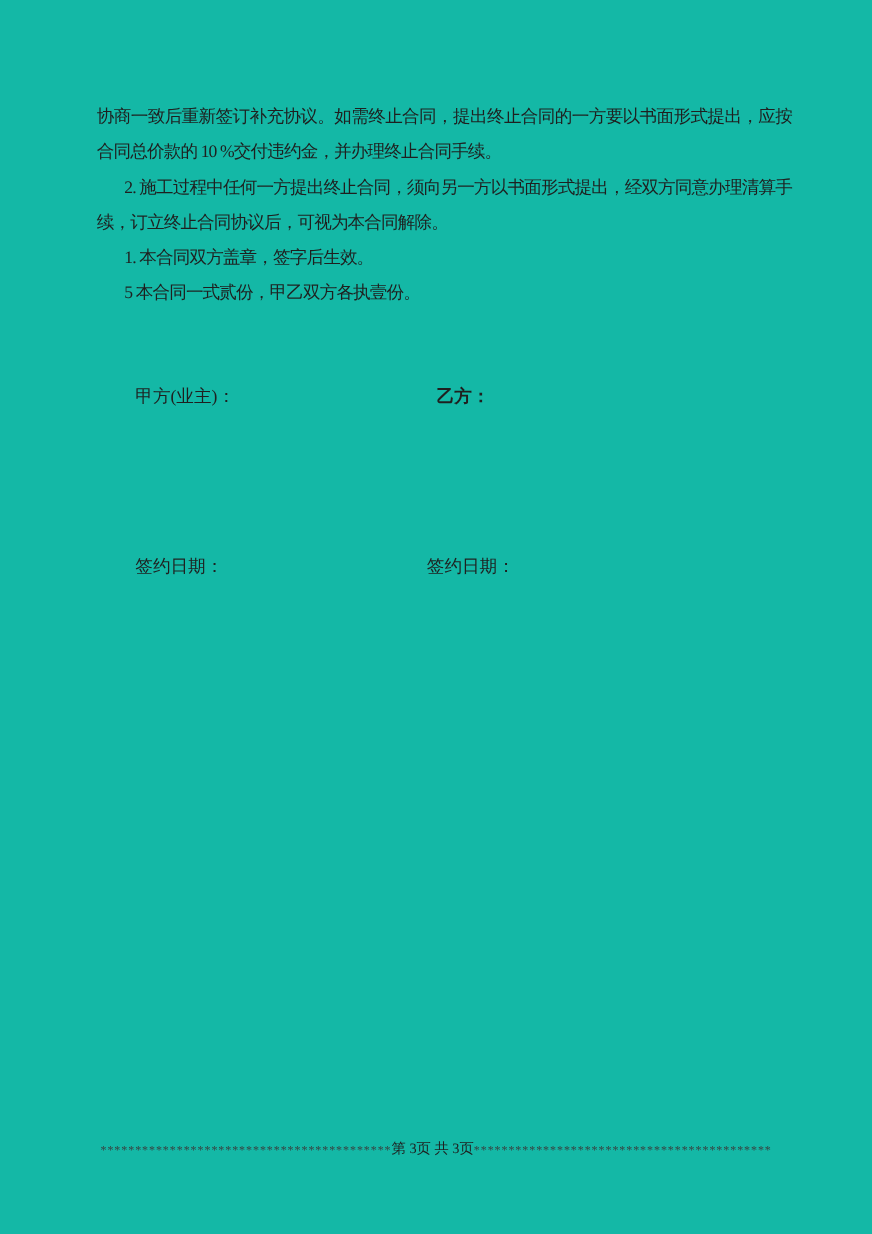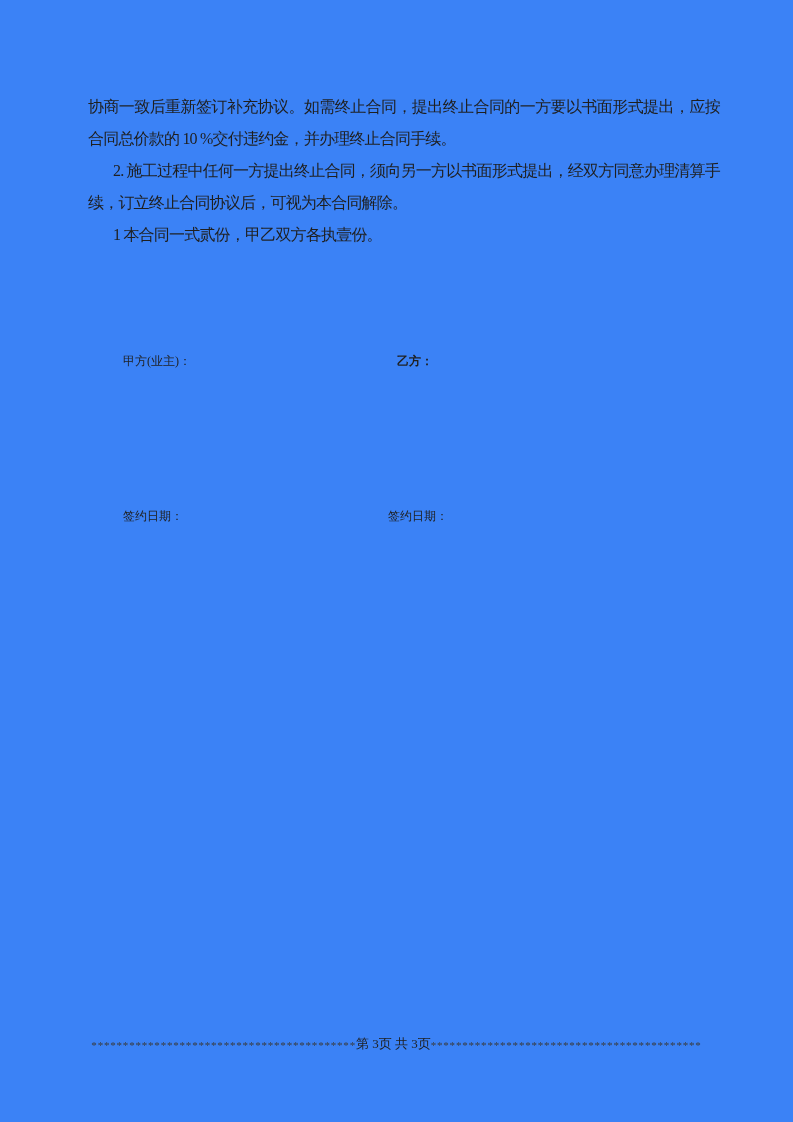--- a/index.html
+++ b/index.html
@@ -4,21 +4,21 @@
 <style>
   html, body {
     margin: 0;
     padding: 0;
     background: #ffffff;
   }
   .page {
     position: relative;
     width: 793px;
     height: 1122px;
-    background: #3b82f6;
+    background: #14b8a6;
     overflow: hidden;
     font-family: "Liberation Serif", "DejaVu Serif", serif;
     color: #1f1f1f;
   }
   .body-text {
     position: absolute;
     top: 91px;
     left: 88px;
     width: 632px;
     font-size: 16px;
@@ -31,21 +31,21 @@
     white-space: pre-wrap;
   }
   .body-text p.indent {
     text-indent: 25px;
   }
   .sig-row {
     position: absolute;
     left: 0;
     width: 793px;
     height: 22px;
-    font-size: 12px;
+    font-size: 16px;
     line-height: 20px;
   }
   .sig-row span {
     position: absolute;
     white-space: nowrap;
   }
   .row-party   { top: 351px; }
   .row-sign    { top: 413px; }
   .row-date    { top: 506px; text-decoration: underline; }
   .col-a1 { left: 123px; }
@@ -78,21 +78,22 @@
   }
 </style>
 </head>
 <body>
 
 <div class="page">
 
   <div class="body-text">
     <p>协商一致后重新签订补充协议。如需终止合同，提出终止合同的一方要以书面形式提出，应按合同总价款的 10 %交付违约金，并办理终止合同手续。</p>
     <p class="indent">2. 施工过程中任何一方提出终止合同，须向另一方以书面形式提出，经双方同意办理清算手续，订立终止合同协议后，可视为本合同解除。</p>
-    <p class="indent">1 本合同一式贰份，甲乙双方各执壹份。</p>
+    <p class="indent">1. 本合同双方盖章，签字后生效。</p>
+    <p class="indent">5 本合同一式贰份，甲乙双方各执壹份。</p>
   </div>
 
   <div class="sig-row row-party">
     <span class="col-a1">甲方(业主)：</span>
     <span class="col-b1">乙方：</span>
   </div>
 
 
   <div class="sig-row row-date">
     <span class="col-a3">签约日期：</span>

